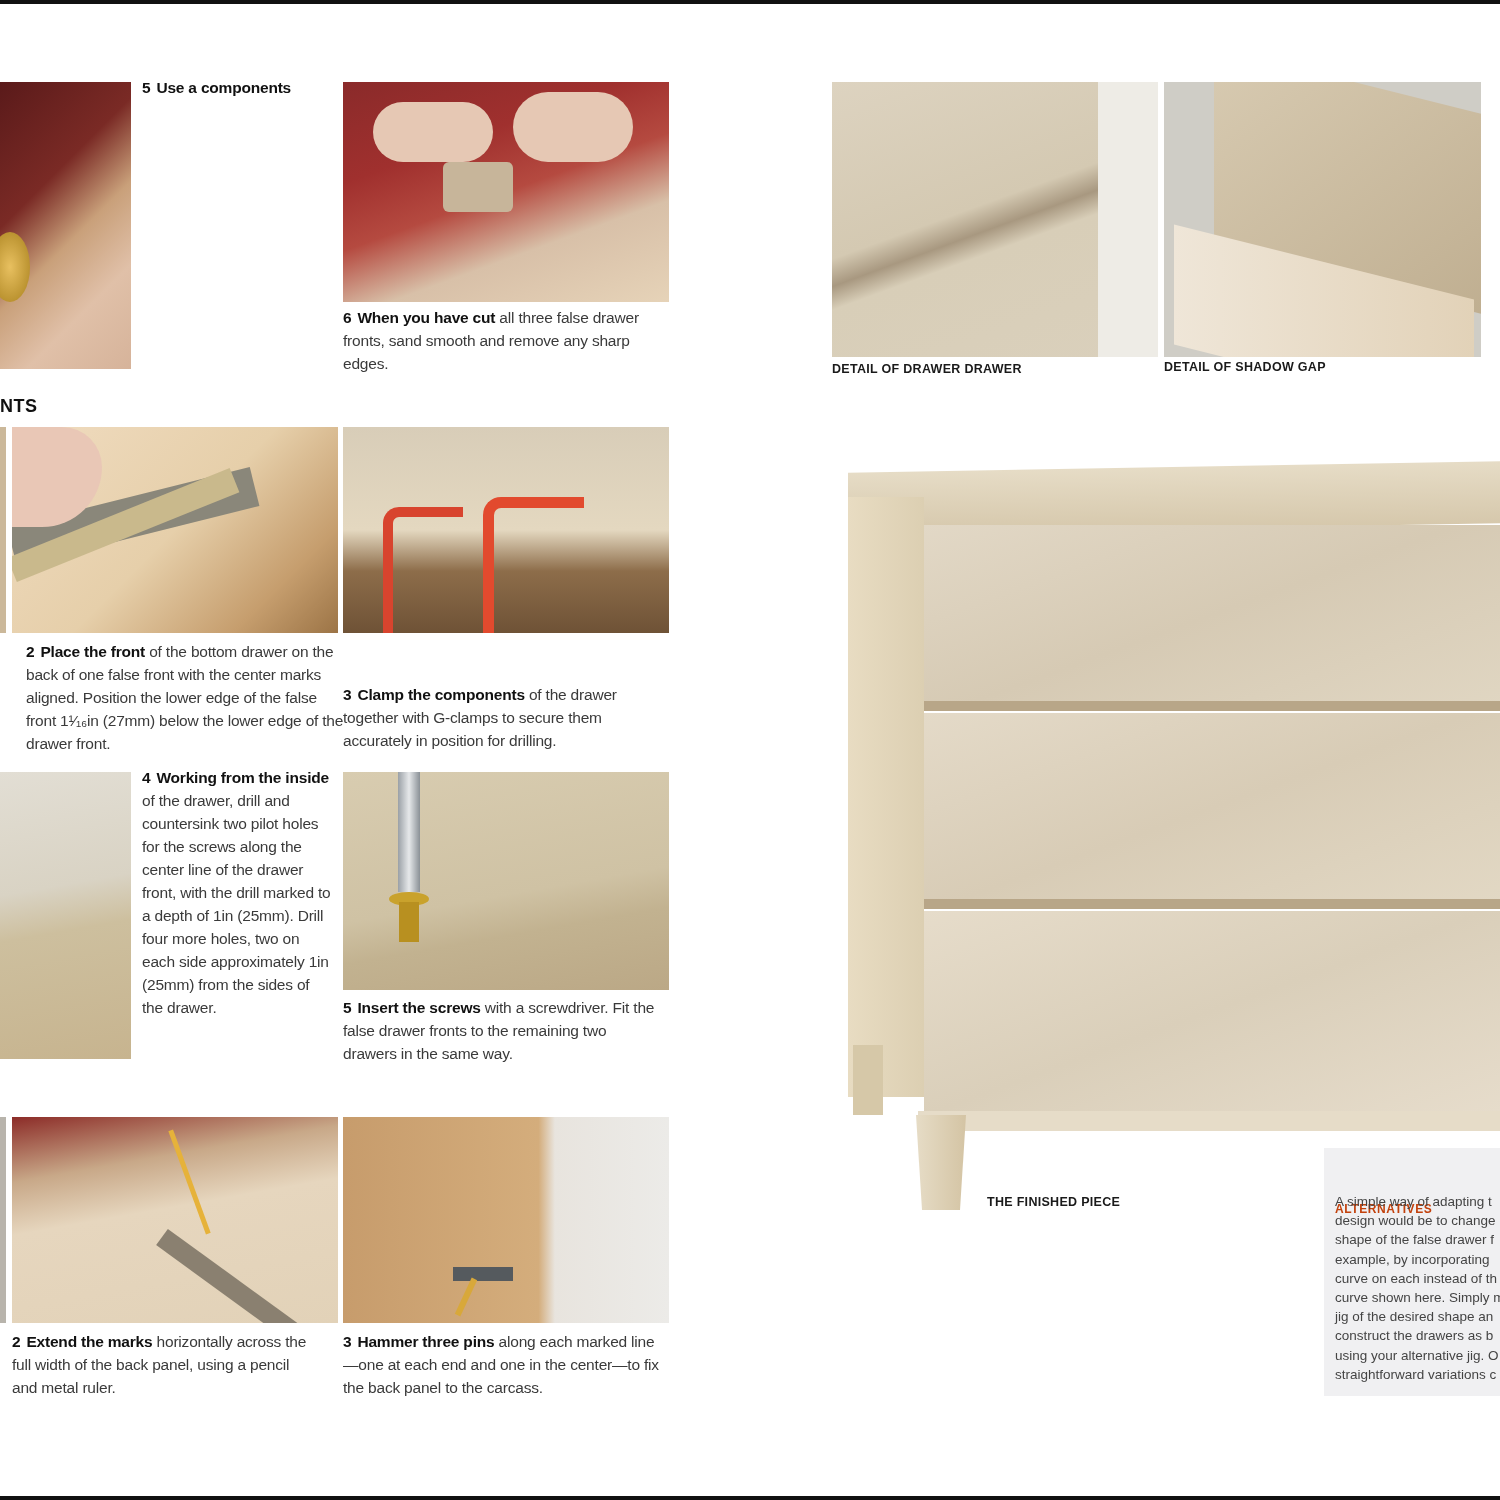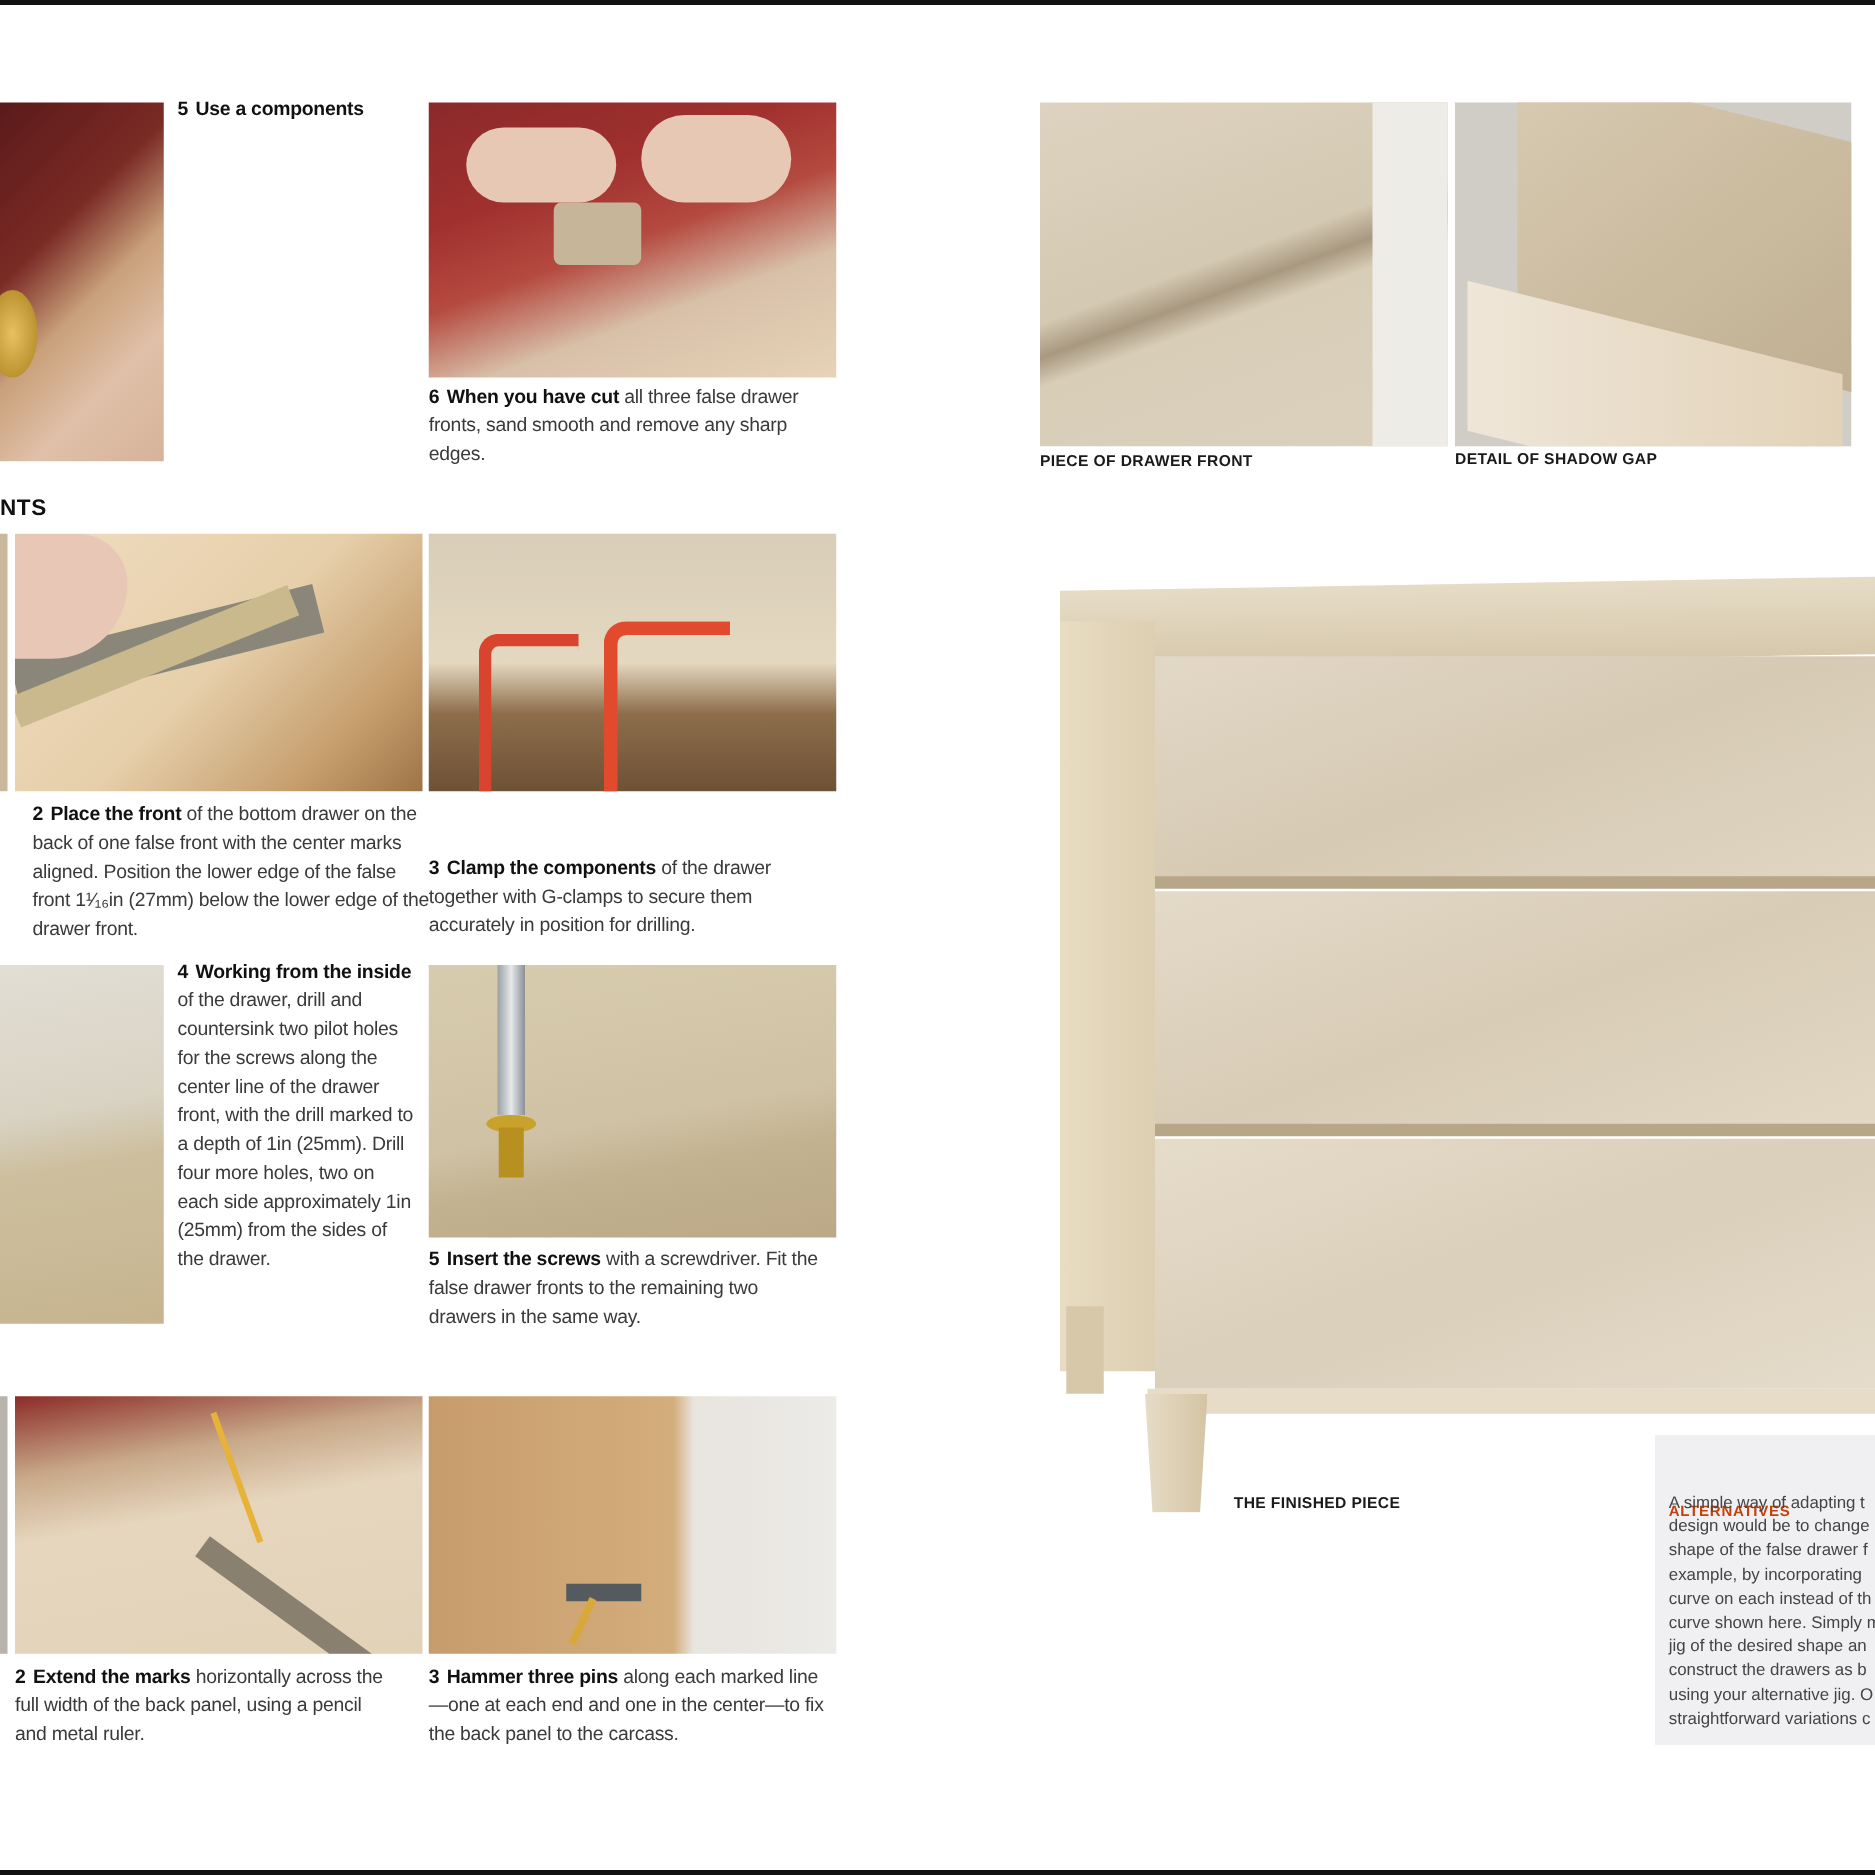--- a/index.html
+++ b/index.html
@@ -85,21 +85,21 @@
   <span class="num">3</span><b>Hammer three pins</b><span> along each marked line—one at each end and one in the center—to fix the back panel to the carcass.</span>
 </div>
 
 <div class="photo" style="left:832px;top:82px;width:326px;height:275px;background:linear-gradient(160deg,#ddd3c0 0%,#d4c9b2 45%,#a89880 52%,#d8ceb8 58%,#dad0bc 100%);">
   <div style="position:absolute;right:0;top:0;width:60px;height:275px;background:#eeece6;"></div>
 </div>
 <div class="photo" style="left:1164px;top:82px;width:317px;height:275px;background:#cfcdc6;">
   <div style="position:absolute;left:50px;top:0;width:280px;height:200px;background:linear-gradient(135deg,#d8cbb2,#bfae90);transform:skewY(14deg);"></div>
   <div style="position:absolute;left:10px;top:180px;width:300px;height:120px;background:linear-gradient(90deg,#efe6d8,#e2d2b8);transform:skewY(14deg);"></div>
 </div>
-<div class="label" style="left:832px;top:362px;">PIECE OF DRAWER FRONT</div>
+<div class="label" style="left:832px;top:362px;">DETAIL OF DRAWER DRAWER</div>
 <div class="label" style="left:1164px;top:360px;">DETAIL OF SHADOW GAP</div>
 
 <div style="position:absolute;left:848px;top:455px;width:652px;height:760px;">
   <div style="position:absolute;left:0;top:12px;width:652px;height:62px;background:linear-gradient(180deg,#e6dcc6,#d6c8ac);transform:skewY(-1deg);"></div>
   <div style="position:absolute;left:0;top:42px;width:76px;height:600px;background:linear-gradient(90deg,#e8dcc2,#dccfb2);"></div>
   <div style="position:absolute;left:76px;top:70px;width:576px;height:180px;background:linear-gradient(160deg,#e2d8c6,#d6cab4 50%,#e0d6c2);"></div>
   <div style="position:absolute;left:76px;top:258px;width:576px;height:190px;background:linear-gradient(160deg,#e4dac8,#d8ccb6 50%,#e2d8c4);"></div>
   <div style="position:absolute;left:76px;top:456px;width:576px;height:200px;background:linear-gradient(160deg,#e6dcca,#dacfba 50%,#e6dccb);"></div>
   <div style="position:absolute;left:76px;top:246px;width:576px;height:10px;background:#b8a688;"></div>
   <div style="position:absolute;left:76px;top:444px;width:576px;height:10px;background:#b8a688;"></div>

